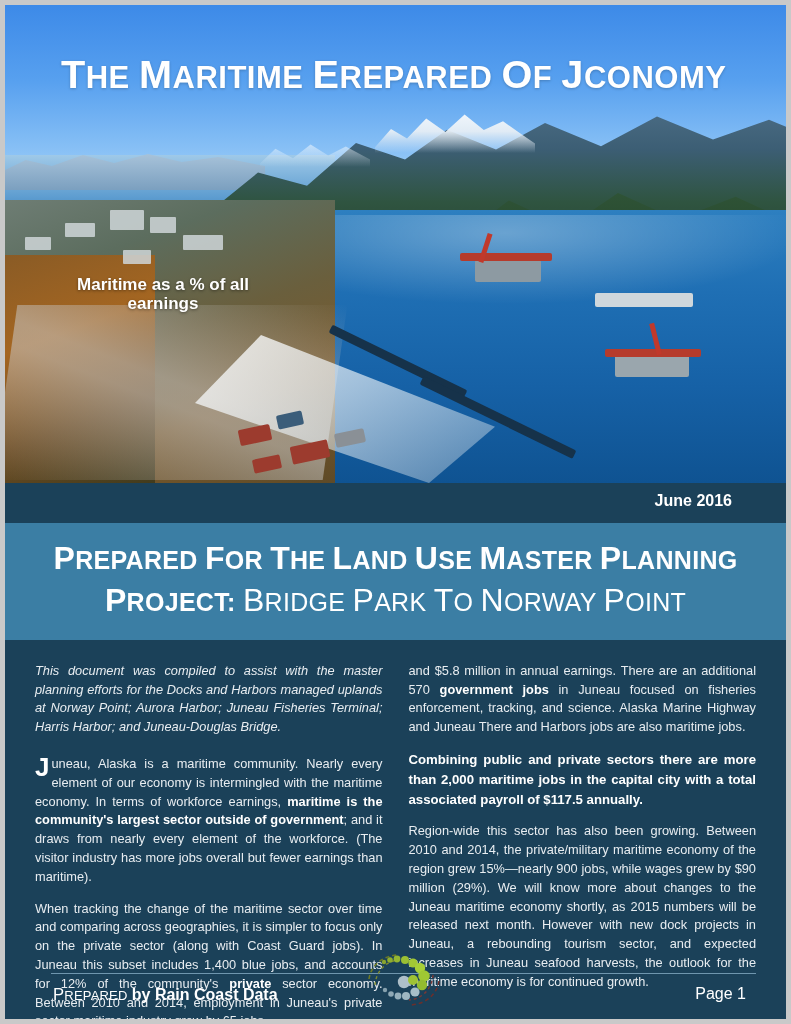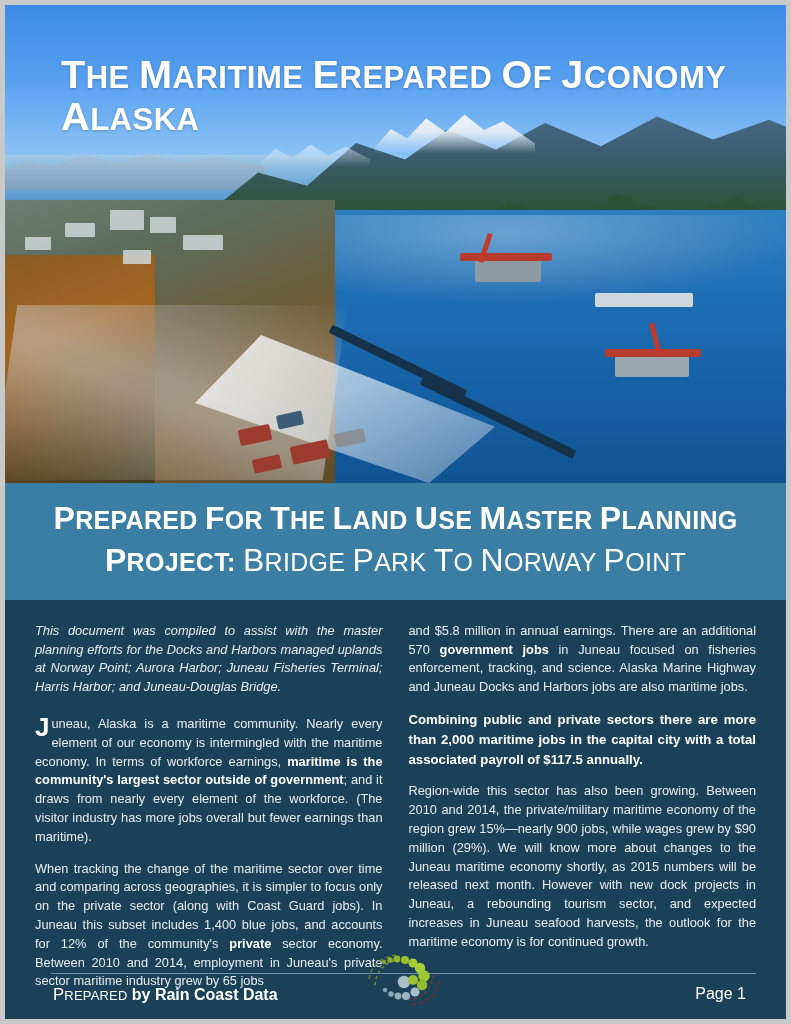--- a/index.html
+++ b/index.html
@@ -246,27 +246,30 @@
     <div class="houses">
       <div class="roof" style="left:4px;top:22px;width:32px;height:16px;"></div>
       <div class="roof blue" style="left:42px;top:8px;width:26px;height:14px;"></div>
       <div class="roof" style="left:56px;top:38px;width:38px;height:18px;"></div>
       <div class="roof gray" style="left:100px;top:26px;width:30px;height:14px;"></div>
       <div class="roof" style="left:18px;top:52px;width:28px;height:14px;"></div>
     </div>
 
     <div class="title">
       <div><span class="sc"><span style="font-size: 1.28em;">T</span><span>HE</span> <span style="font-size: 1.28em;">M</span><span>ARITIME</span> <span style="font-size: 1.28em;">E</span><span>REPARED</span> <span style="font-size: 1.28em;">O</span><span>F</span> <span style="font-size: 1.28em;">J</span><span>CONOMY</span></span></div>
-      <div><span class="sc"><span style="font-size: 1.28em;">A</span><span>LASKA</span></span></div>
     </div>
 
     <div class="pie-wrap">
-    </div>
-  </div>
-
+      <div class="pie-title">Maritime as a % of all earnings</div>
+    </div>
+  </div>
+
+  <div class="datebar">
+    <span>June 2016</span>
+  </div>
 
   <div class="subtitle">
     <div class="l1"><span style="font-size: 1.28em;">P</span><span>REPARED</span> <span style="font-size: 1.28em;">F</span><span>OR</span> <span style="font-size: 1.28em;">T</span><span>HE</span> <span style="font-size: 1.28em;">L</span><span>AND</span> <span style="font-size: 1.28em;">U</span><span>SE</span> <span style="font-size: 1.28em;">M</span><span>ASTER</span> <span style="font-size: 1.28em;">P</span><span>LANNING</span></div>
     <div class="l2">
       <b><span style="font-size: 1.28em;">P</span><span>ROJECT:</span></b><span><span style="font-size: 1.28em;"></span><span></span> <span style="font-size: 1.28em;">B</span><span>RIDGE</span> <span style="font-size: 1.28em;">P</span><span>ARK</span> <span style="font-size: 1.28em;">T</span><span>O</span> <span style="font-size: 1.28em;">N</span><span>ORWAY</span> <span style="font-size: 1.28em;">P</span><span>OINT</span></span>
     </div>
   </div>
 
   <div class="body">
 
@@ -275,21 +278,21 @@
       <p>
         <span class="dropcap">J</span><span>uneau, Alaska is a maritime community. Nearly every element of our economy is intermingled with the maritime economy. In terms of workforce earnings, </span><b>maritime is the community's largest sector outside of government</b><span>; and it draws from nearly every element of the workforce. (The visitor industry has more jobs overall but fewer earnings than maritime).</span>
       </p>
       <p>
         <span>When tracking the change of the maritime sector over time and comparing across geographies, it is simpler to focus only on the private sector (along with Coast Guard jobs). In Juneau this subset includes 1,400 blue jobs, and accounts for 12% of the community's </span><b>private</b><span> sector economy. Between 2010 and 2014, employment in Juneau's private sector maritime industry grew by 65 jobs</span>
       </p>
     </div>
 
     <div class="col">
       <p>
-        <span>and $5.8 million in annual earnings. There are an additional 570 </span><b>government jobs</b><span> in Juneau focused on fisheries enforcement, tracking, and science. Alaska Marine Highway and Juneau Docks and Harbors jobs are also maritime jobs.</span>
+        <span>and $5.8 million in annual earnings. There are an additional 570 </span><b>government jobs</b><span> in Juneau focused on fisheries enforcement, tracking, and science. Alaska Marine Highway and Juneau There and Harbors jobs are also maritime jobs.</span>
       </p>
       <p class="callout">Combining public and private sectors there are more than 2,000 maritime jobs in the capital city with a total associated payroll of $117.5 annually.</p>
       <p>Region-wide this sector has also been growing. Between 2010 and 2014, the private/military maritime economy of the region grew 15%—nearly 900 jobs, while wages grew by $90 million (29%). We will know more about changes to the Juneau maritime economy shortly, as 2015 numbers will be released next month. However with new dock projects in Juneau, a rebounding tourism sector, and expected increases in Juneau seafood harvests, the outlook for the maritime economy is for continued growth.</p>
     </div>
   </div>
 
   <div class="footer">
     <div class="rule"></div>
     <div class="prep">
       <span class="small"><span style="font-size: 1.28em;">P</span><span>REPARED</span></span>

